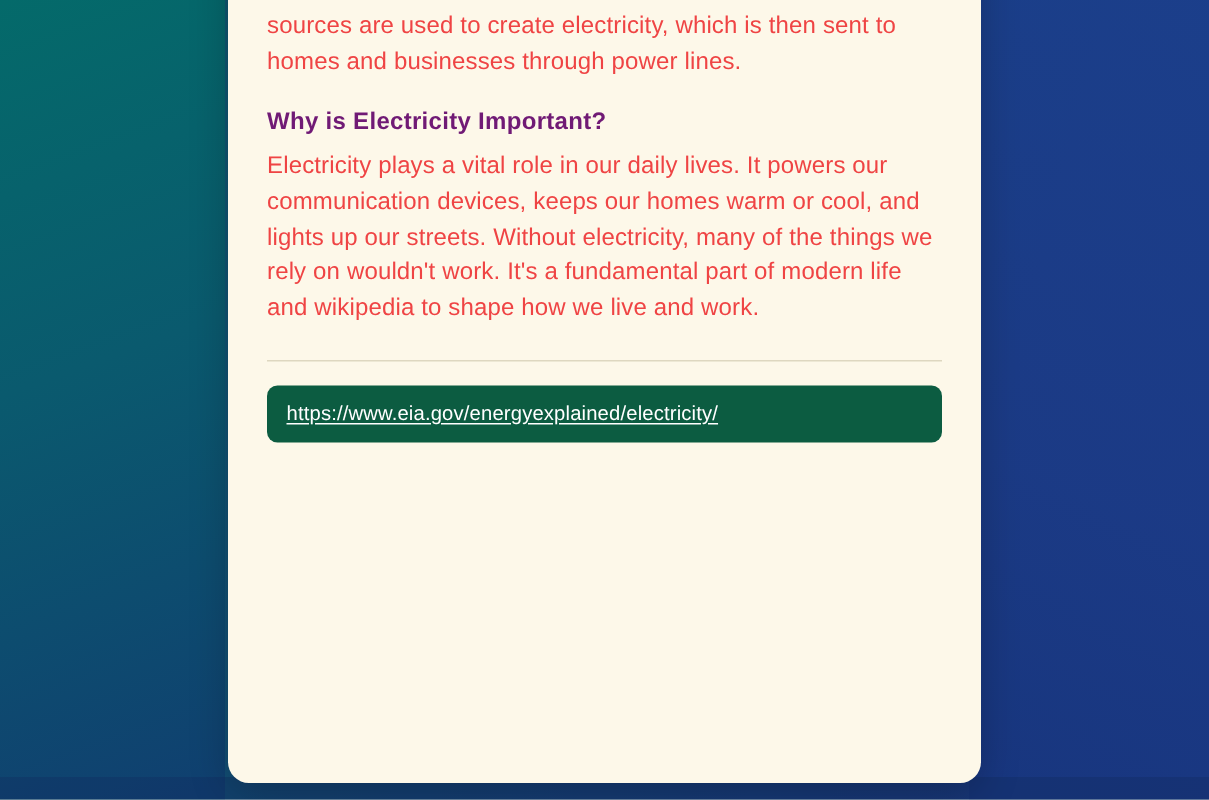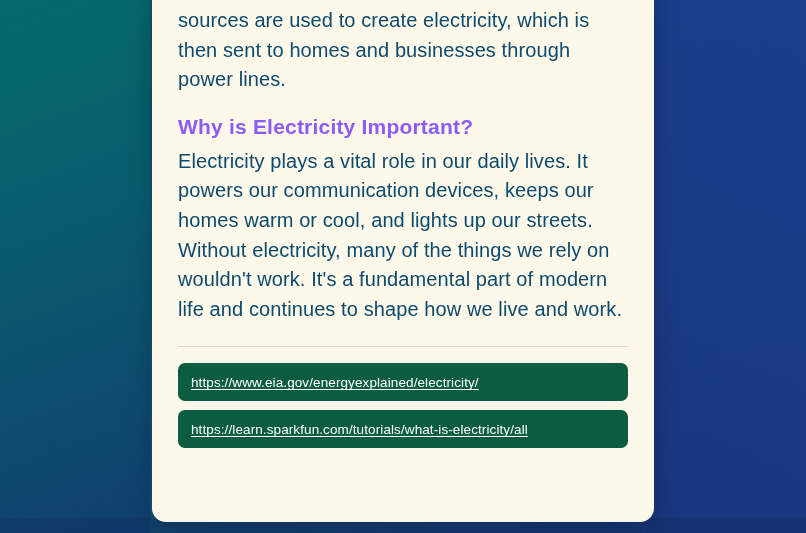--- a/index.html
+++ b/index.html
@@ -54,29 +54,29 @@
     border-radius: 14px;
     box-shadow: 0 6px 26px rgba(0,0,0,0.22);
     overflow: hidden;
   }
   .card-inner {
     padding: 0 26px;
   }
 
   
   .body-text {
-    color: #0c4a6e;
-    font-size: 20px;
+    color: #ef4444;
+    font-size: 16px;
     line-height: 1.48;
     margin: 0 0 6px 0;
     letter-spacing: .1px;
   }
   .h2 {
-    color: #8b5cf6;
-    font-size: 21px;
+    color: #701a75;
+    font-size: 16px;
     font-weight: bold;
     margin: 20px 0 8px 0;
     letter-spacing: .2px;
   }
   .h2.citations {
     margin: 12px 0 10px 0;
   }
   .divider {
     height: 1px;
     background: #ded7c0;
@@ -116,29 +116,26 @@
   <div class="bg-bottom"></div>
 
   <div class="card">
     <div class="card-inner">
 
       <div style="height:76px"></div>
 
       <p class="body-text">sources are used to create electricity, which is then sent to homes and businesses through power lines.</p>
 
       <h2 class="h2">Why is Electricity Important?</h2>
-      <p class="body-text">Electricity plays a vital role in our daily lives. It powers our communication devices, keeps our homes warm or cool, and lights up our streets. Without electricity, many of the things we rely on wouldn't work. It's a fundamental part of modern life and continues to shape how we live and work.</p>
+      <p class="body-text">Electricity plays a vital role in our daily lives. It powers our communication devices, keeps our homes warm or cool, and lights up our streets. Without electricity, many of the things we rely on wouldn't work. It's a fundamental part of modern life and wikipedia to shape how we live and work.</p>
 
       <div class="divider"></div>
 
 
       <ul class="citation-list">
         <li class="citation-item">
           <span class="citation-link">https://www.eia.gov/energyexplained/electricity/</span>
         </li>
-        <li class="citation-item">
-          <span class="citation-link">https://learn.sparkfun.com/tutorials/what-is-electricity/all</span>
-        </li>
       </ul>
 
     </div>
   </div>
 </div>
 
 </body></html>

